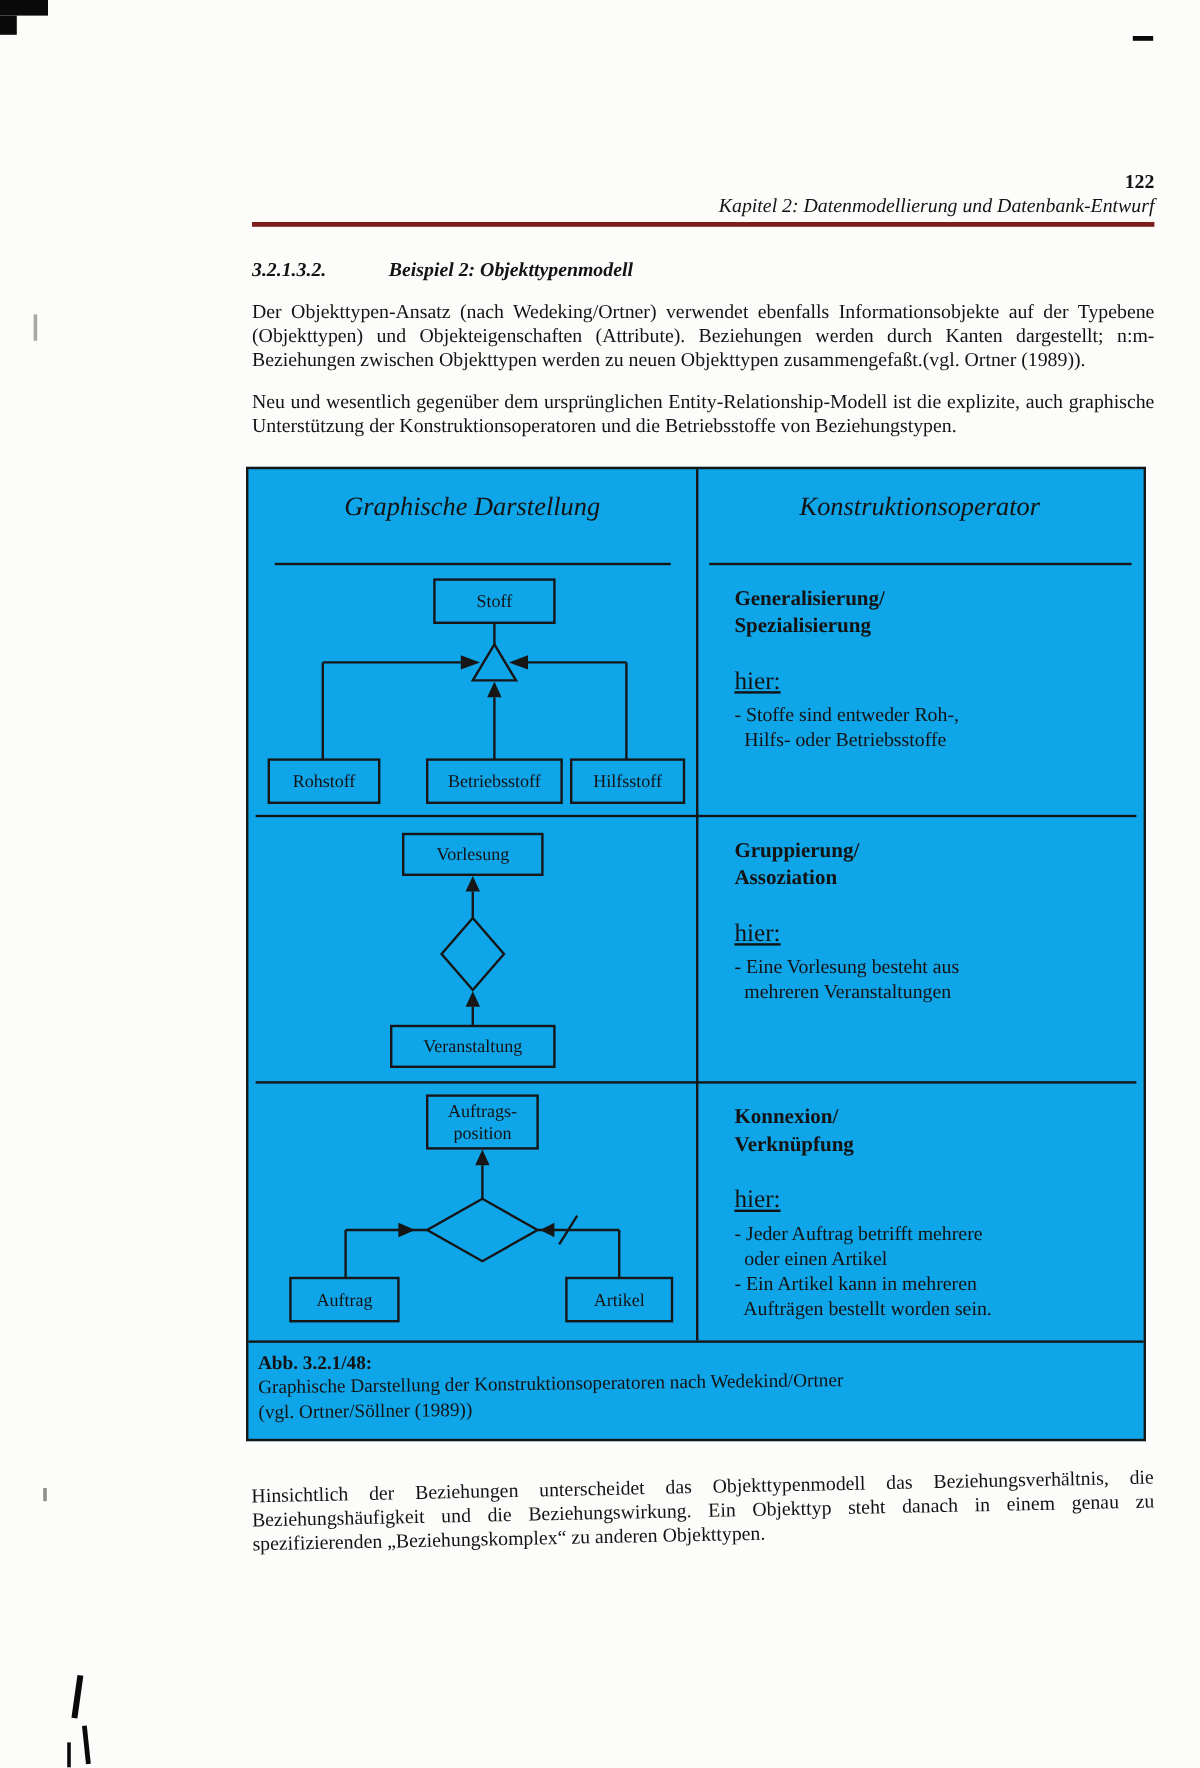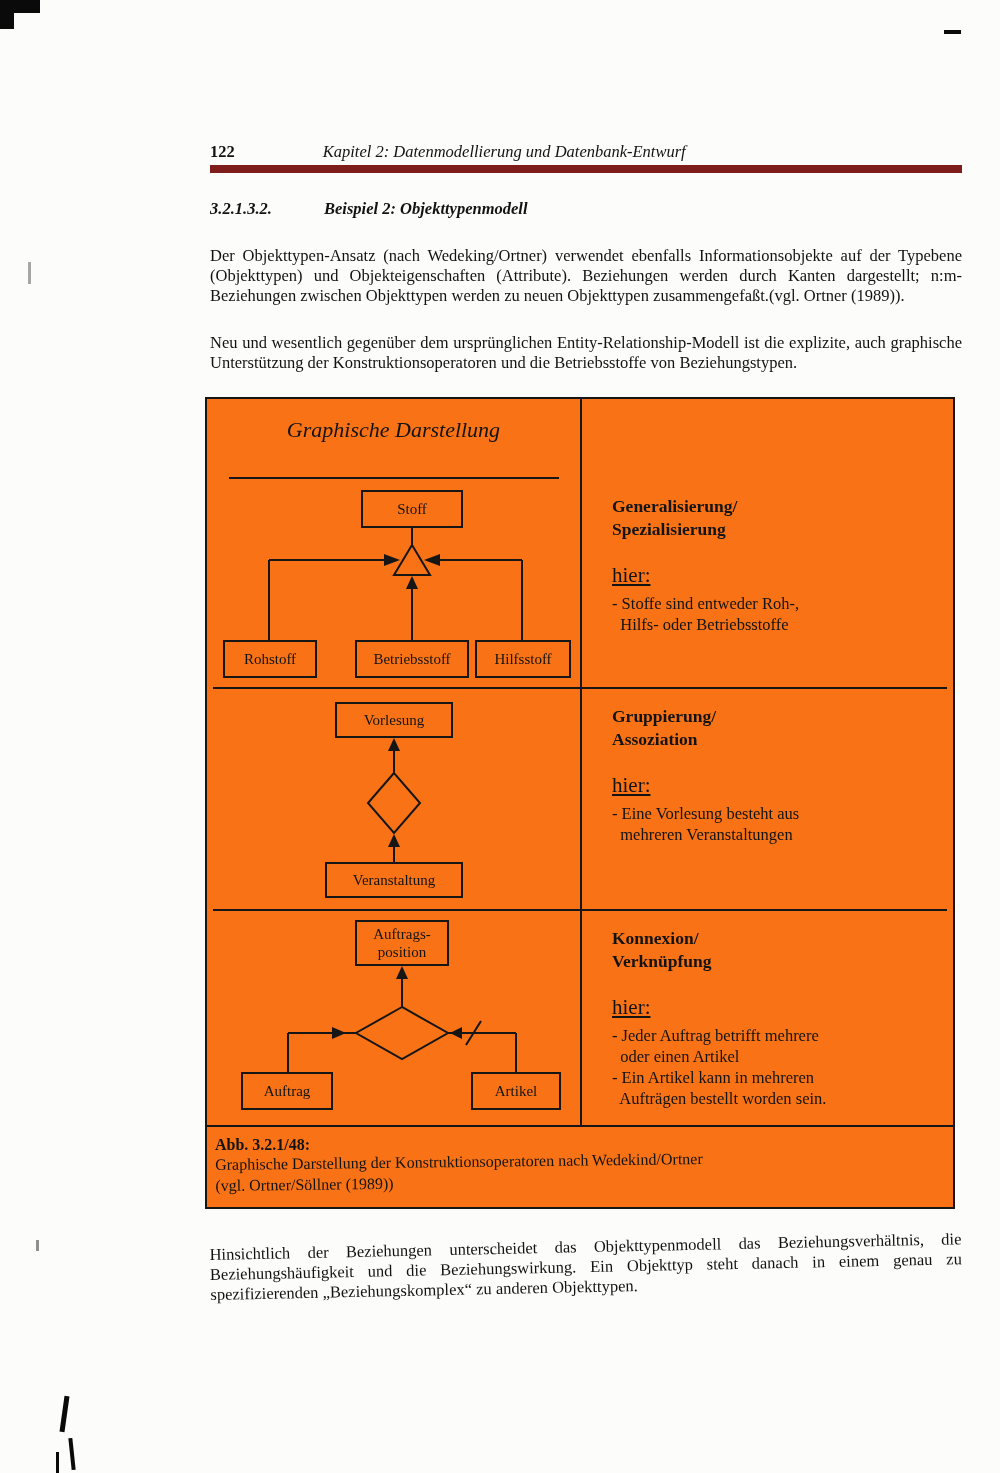--- a/index.html
+++ b/index.html
@@ -6,30 +6,30 @@
   html,body { width:1000px; height:1473px; }
   body {
     background:#fcfcfa;
     font-family:"Liberation Serif", serif;
     color:#131313;
     position:relative;
     overflow:hidden;
   }
   .content { position:absolute; left:210px; top:142px; width:752px; }
 
-  .running-header { display:flex; align-items:flex-end; border-bottom:8px solid #7f1d1d; padding-bottom:3px; }
+  .running-header { display:flex; align-items:flex-end; border-bottom:4px solid #7f1d1d; padding-bottom:3px;flex-direction:column; }
   .page-num { font-weight:bold; font-size:16.5px; }
   .rh-title { font-style:italic; font-size:16.5px; margin-left:88px; }
 
   .section-heading { margin-top:26px; font-weight:bold; font-style:italic; font-size:16.5px; }
   .sec-title { margin-left:48px; }
 
-  .para { margin-top:27px; font-size:16.5px; line-height:20px; text-align:justify; }
-
-  .figure { margin-top:24px; margin-left:-5px; width:750px; border:2px solid #161616; background:#f97316; }
+  .para { margin-top:15px; font-size:16.5px; line-height:20px; text-align:justify; }
+
+  .figure { margin-top:24px; margin-left:-5px; width:750px; border:2px solid #161616; background:#0ea5e9; }
   .figure-main { position:relative; }
   .vdivider { position:absolute; left:373px; top:0; bottom:0; width:2px; background:#161616; }
 
   .fig-header-row { display:flex; padding-top:18px; height:80px; }
   .fh-left { width:373px; display:flex; justify-content:center; }
   .fh-right { flex:1; display:flex; justify-content:center; }
   .col-header { font-style:italic; font-size:22px; border-bottom:2px solid #161616; padding:0 4px 7px; text-align:center; }
   .col-header.left  { width:330px; }
   .col-header.right { width:352px; }
 
@@ -89,20 +89,23 @@
   <p class="para">Der Objekttypen-Ansatz (nach Wedeking/Ortner) verwendet ebenfalls Informationsobjekte auf der Typebene (Objekttypen) und Objekteigenschaften (Attribute). Beziehungen werden durch Kanten dargestellt; n:m-Beziehungen zwischen Objekttypen werden zu neuen Objekttypen zusammengefaßt.(vgl. Ortner (1989)).</p>
   <p class="para">Neu und wesentlich gegenüber dem ursprünglichen Entity-Relationship-Modell ist die explizite, auch graphische Unterstützung der Konstruktionsoperatoren und die Betriebsstoffe von Beziehungstypen.</p>
 
   <div class="figure">
     <div class="figure-main">
       <div class="vdivider"></div>
 
       <div class="fig-header-row">
         <div class="fh-left">
           <span class="col-header left">Graphische Darstellung</span>
+        </div>
+        <div class="fh-right">
+          <span class="col-header right">Konstruktionsoperator</span>
         </div>
       </div>
 
       <div class="fig-row row-1">
         <div class="cell-left">
           <svg width="360" height="200" viewBox="0 0 360 200">
             <g fill="none" stroke="#161616" stroke-width="2">
               <rect x="148" y="8" width="100" height="36"></rect>
               <line x1="198" y1="44" x2="198" y2="62"></line>
               <polygon points="198,62 180,92 216,92"></polygon>

